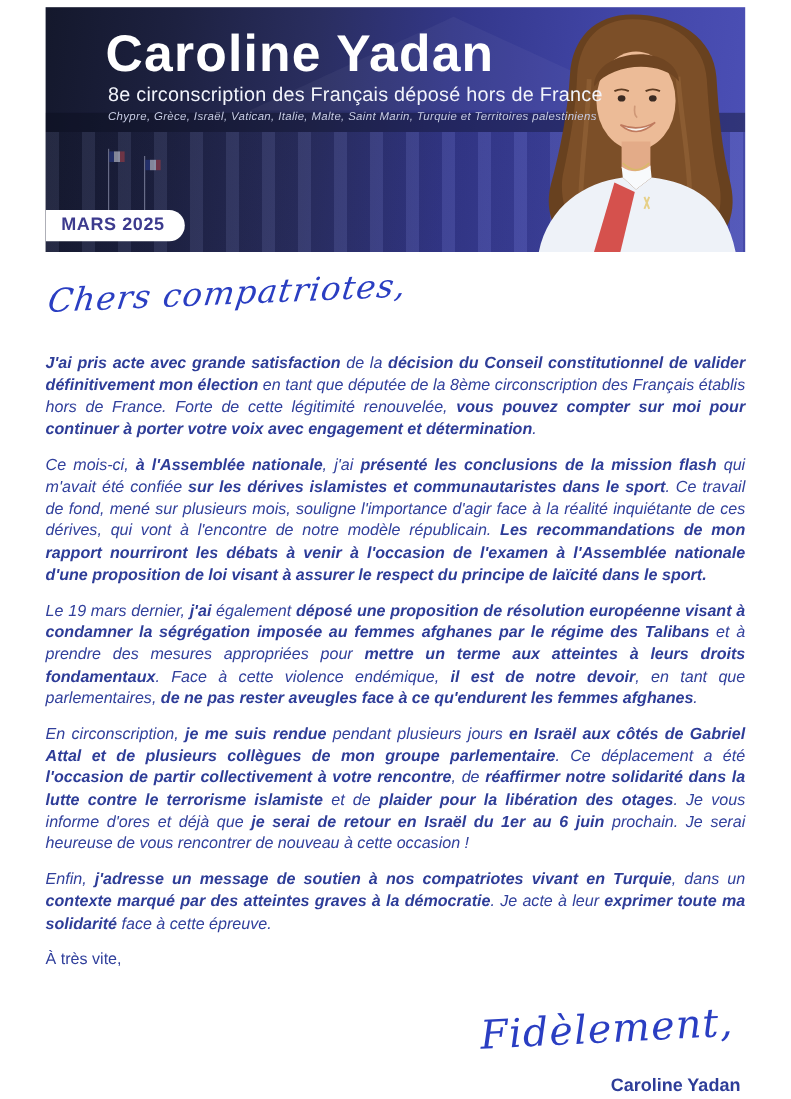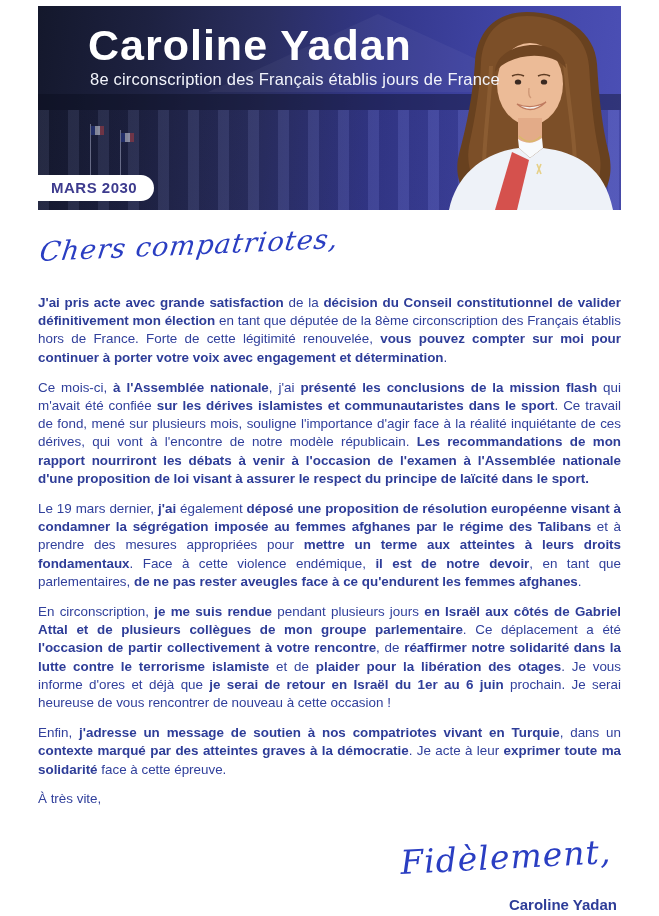--- a/index.html
+++ b/index.html
@@ -34,21 +34,21 @@
 
   
   .portrait{position:absolute;right:0;bottom:0;width:188px;height:204px;}
 
   
   .letter{position:absolute;left:38px;top:210px;width:583px;color:#31409c;}
   .script{font-family:"DejaVu Serif",serif;font-style:italic;color:#2a3ec2;letter-spacing:1px;}
   .greeting{margin:26px 0 0 2px;font-size:27px;width:max-content;
     transform:skewX(-10deg) rotate(-2.5deg);transform-origin:left center;}
   .paras{margin-top:27px;}
-  .para{margin:0 0 12px;font-size:13.4px;line-height:18.2px;text-align:justify;color:#31409c;}
+  .para{margin:0 0 12px;font-size:13.4px;line-height:18.2px;text-align:justify;color:#31409c;font-style:italic;}
   .para strong{font-weight:bold;color:#2e3d98;}
   .closing{margin-top:0;font-size:13.4px;color:#31409c;}
   .sig-script{margin:26px 10px 0 0;text-align:right;font-size:33px;
     transform:rotate(-3deg);transform-origin:right center;}
   .sig-name{margin-top:25px;text-align:right;font-size:15px;font-weight:bold;color:#2e3d98;padding-right:4px;}
 </style>
 </head>
 <body>
 
 <div class="page">
@@ -87,24 +87,25 @@
       <path d="M85 112 L 85 134 Q 97 142 109 134 L 109 112 Z" fill="#e3ab88"></path>
       <path d="M16 204 C 24 166 54 146 86 142 L 97 152 L 110 142 C 144 146 172 162 180 204 Z" fill="#eef2f8"></path>
       <path d="M86 142 L 97 152 L 110 142 L 109 132 Q 97 141 85 133 Z" fill="#f8fafc"></path>
       <path d="M79 146 L 62 204 L 84 204 L 96 154 Z" fill="#d5514d"></path>
       <path d="M86 130 Q 97 141 108 130" stroke="#d9b86a" stroke-width="1.4" fill="none"></path>
       <path d="M104 158 l 4 10 M108 158 l -4 10" stroke="#e6d088" stroke-width="1.6"></path>
     </svg>
 
     <div class="banner-text">
       <h1 class="hdr-name">Caroline Yadan</h1>
-      <div class="hdr-sub">8e circonscription des Français établis jours de France</div>
+      <div class="hdr-sub">8e circonscription des Français déposé hors de France</div>
+      <div class="hdr-countries">Chypre, Grèce, Israël, Vatican, Italie, Malte, Saint Marin, Turquie et Territoires palestiniens</div>
     </div>
 
-    <div class="badge">MARS 2030</div>
+    <div class="badge">MARS 2025</div>
   </div>
 
   <div class="letter">
     <div class="greeting script">Chers compatriotes,</div>
     <div class="paras" id="paragraphs">
         <p class="para"><strong>J'ai pris acte avec grande satisfaction</strong><span> de la </span><strong>décision du Conseil constitutionnel de valider définitivement mon élection</strong><span> en tant que députée de la 8ème circonscription des Français établis hors de France. Forte de cette légitimité renouvelée, </span><strong>vous pouvez compter sur moi pour continuer à porter votre voix avec engagement et détermination</strong><span>.</span></p>
         <p class="para"><span>Ce mois-ci, </span><strong>à l'Assemblée nationale</strong><span>, j'ai </span><strong>présenté les conclusions de la mission flash</strong><span> qui m'avait été confiée </span><strong>sur les dérives islamistes et communautaristes dans le sport</strong><span>. Ce travail de fond, mené sur plusieurs mois, souligne l'importance d'agir face à la réalité inquiétante de ces dérives, qui vont à l'encontre de notre modèle républicain. </span><strong>Les recommandations de mon rapport nourriront les débats à venir à l'occasion de l'examen à l'Assemblée nationale d'une proposition de loi visant à assurer le respect du principe de laïcité dans le sport.</strong></p>
         <p class="para"><span>Le 19 mars dernier, </span><strong>j'ai</strong><span> également </span><strong>déposé une proposition de résolution européenne visant à condamner la ségrégation imposée au femmes afghanes par le régime des Talibans</strong><span> et à prendre des mesures appropriées pour </span><strong>mettre un terme aux atteintes à leurs droits fondamentaux</strong><span>. Face à cette violence endémique, </span><strong>il est de notre devoir</strong><span>, en tant que parlementaires, </span><strong>de ne pas rester aveugles face à ce qu'endurent les femmes afghanes</strong><span>.</span></p>
         <p class="para"><span>En circonscription, </span><strong>je me suis rendue</strong><span> pendant plusieurs jours </span><strong>en Israël aux côtés de Gabriel Attal et de plusieurs collègues de mon groupe parlementaire</strong><span>. Ce déplacement a été </span><strong>l'occasion de partir collectivement à votre rencontre</strong><span>, de </span><strong>réaffirmer notre solidarité dans la lutte contre le terrorisme islamiste</strong><span> et de </span><strong>plaider pour la libération des otages</strong><span>. Je vous informe d'ores et déjà que </span><strong>je serai de retour en Israël du 1er au 6 juin</strong><span> prochain. Je serai heureuse de vous rencontrer de nouveau à cette occasion !</span></p>
         <p class="para"><span>Enfin, </span><strong>j'adresse un message de soutien à nos compatriotes vivant en Turquie</strong><span>, dans un </span><strong>contexte marqué par des atteintes graves à la démocratie</strong><span>. Je acte à leur </span><strong>exprimer toute ma solidarité</strong><span> face à cette épreuve.</span></p>

